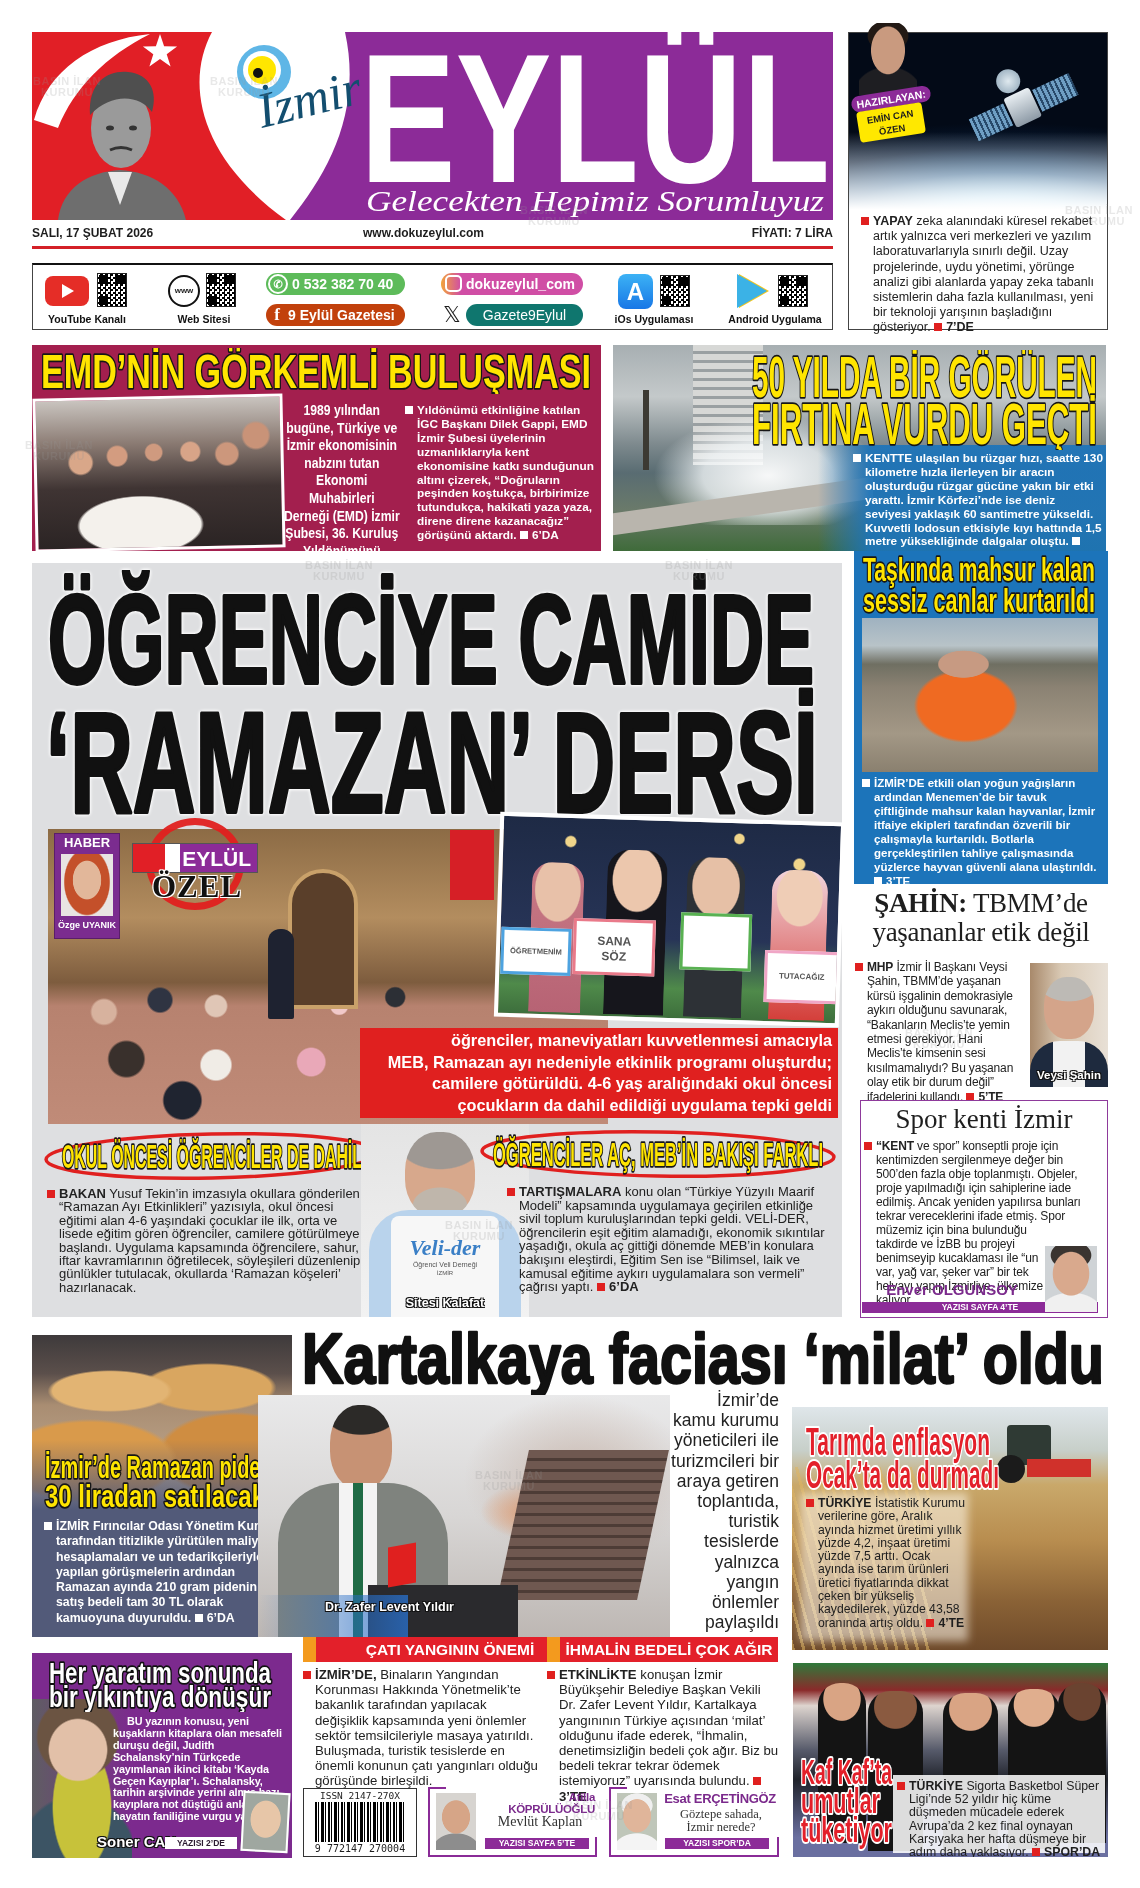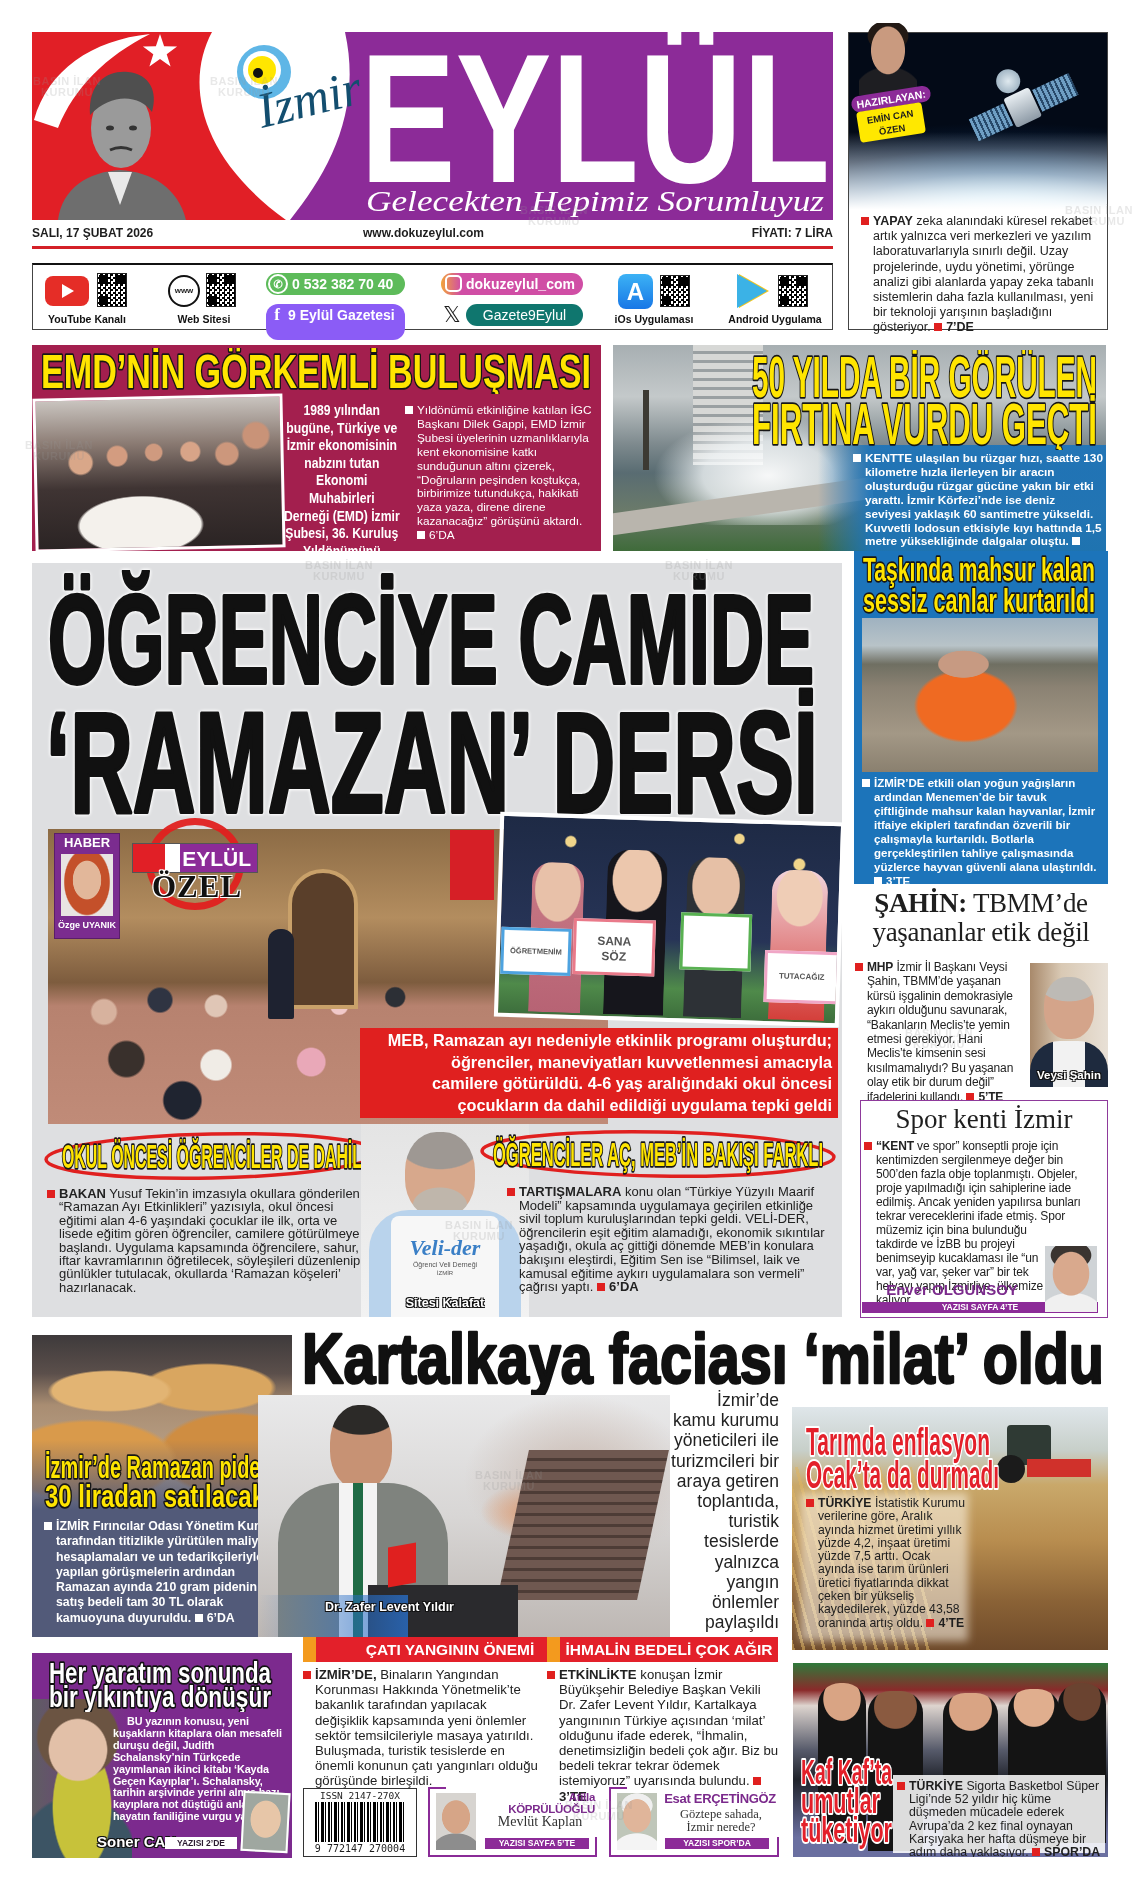--- a/index.html
+++ b/index.html
@@ -68,21 +68,21 @@
   <div class="a qr" style="left:64px;top:8px;width:30px;height:34px"></div>
   <div class="a slabel" style="left:4px;top:48px;width:100px">YouTube Kanalı</div>
 
   <div class="a" style="left:135px;top:10px;width:32px;height:32px;border:2.5px solid #111;border-radius:50%;font-size:8px;font-weight:700;text-align:center;line-height:27px">www</div>
   <div class="a qr" style="left:173px;top:8px;width:30px;height:34px"></div>
   <div class="a slabel" style="left:130px;top:48px;width:82px">Web Sitesi</div>
 
   <div class="a pill" style="left:233px;top:8px;width:139px;height:22px;background:#5dbb5a">
     <span style="display:inline-block;width:20px;height:20px;margin:1px 4px 0 2px;border:2px solid #fff;border-radius:50%;vertical-align:top;font-size:11px;line-height:16px;text-align:center">✆</span><span>0 532 382 70 40</span>
   </div>
-  <div class="a pill" style="left:233px;top:39px;width:139px;height:36px;background:#8b5cf6">
+  <div class="a pill" style="left:233px;top:39px;width:139px;height:22px;background:#c2410c">
     <span style="display:inline-block;width:22px;text-align:center;font-size:17px;font-family:'Liberation Serif',serif">f</span><span>9 Eylül Gazetesi</span>
   </div>
   <div class="a pill" style="left:408px;top:8px;width:142px;height:22px;background:linear-gradient(90deg,#f2a33a 0,#d04ea5 14%,#d04ea5)">
     <span style="display:inline-block;width:17px;height:17px;margin:2px 4px 0 4px;border:2px solid #fff;border-radius:5px;vertical-align:top"></span><span>dokuzeylul_com</span>
   </div>
   <div class="a" style="left:410px;top:38px;font-size:22px;font-weight:400;line-height:24px">𝕏</div>
   <div class="a pill" style="left:433px;top:39px;width:117px;height:22px;background:#0f766e;text-align:center;font-weight:400">Gazete9Eylul</div>
 
   <div class="a" style="left:585px;top:9px;width:35px;height:35px;border-radius:8px;background:linear-gradient(#3cb2f5,#1877e6);color:#fff;font-size:24px;font-weight:700;text-align:center;line-height:35px">A</div>
   <div class="a qr" style="left:627px;top:10px;width:30px;height:32px"></div>
@@ -121,21 +121,21 @@
   <div class="a cond" style="left:251px;top:57px;width:140px;color:#fff;font-weight:700;font-size:14.5px;line-height:17.6px;text-align:center">
     <div>1989 yılından</div>
     <div>bugüne, Türkiye ve</div>
     <div>İzmir ekonomisinin</div>
     <div>nabzını tutan</div>
     <div>Ekonomi Muhabirleri</div>
     <div>Derneği (EMD) İzmir</div>
     <div>Şubesi, 36. Kuruluş</div>
     <div>Yıldönümünü kutladı</div>
   </div>
-  <p class="a hang" style="left:373px;top:59px;width:192px;color:#fff;font-weight:400;font-size:11.8px;line-height:13.9px">
+  <p class="a hang" style="left:373px;top:59px;width:192px;color:#fff;font-weight:700;font-size:11.8px;line-height:13.9px">
     <span class="sq w"></span><span>Yıldönümü etkinliğine katılan İGC Başkanı Dilek Gappi, EMD İzmir Şubesi üyelerinin uzmanlıklarıyla kent ekonomisine katkı sunduğunun altını çizerek, “Doğruların peşinden koştukça, birbirimize tutundukça, hakikati yaza yaza, direne direne kazanacağız” görüşünü aktardı.</span> <span class="sq w"></span><span>6’DA</span>
   </p>
 </div>
 
 <div class="a" style="left:613px;top:345px;width:493px;height:206px;overflow:hidden;background:linear-gradient(180deg,#a7afb2 0,#c4c9ca 25%,#7e8a8e 48%,#596c72 62%,#6a7a6a 80%,#3f6b3a 100%)">
   <div class="a" style="left:80px;top:0;width:70px;height:120px;background:repeating-linear-gradient(180deg,#d7d8d6 0 6px,#9aa0a2 6px 9px)"></div>
   <div class="a" style="left:30px;top:45px;width:6px;height:80px;background:#3c3a33"></div>
   <div class="a" style="left:40px;top:70px;width:230px;height:110px;background:radial-gradient(ellipse at 50% 55%,rgba(255,255,255,.95) 0,rgba(240,244,246,.8) 40%,rgba(255,255,255,0) 70%)"></div>
   <div class="a" style="left:0;top:150px;width:260px;height:22px;background:#b9b5ad;transform:skewY(-8deg)"></div>
   <div class="a" style="left:205px;top:100px;width:288px;height:106px;background:linear-gradient(90deg,rgba(28,116,186,0) 0,rgba(28,116,186,.92) 18%)"></div>
@@ -191,22 +191,22 @@
   <div style="position:absolute;left:105px;top:30px;width:60px;height:165px;background:radial-gradient(ellipse 42% 20% at 50% 18%,#ecc7ad 0 95%,transparent 100%),#16161c;border-radius:22px 22px 0 0"></div>
   <div style="position:absolute;left:185px;top:35px;width:58px;height:160px;background:radial-gradient(ellipse 42% 20% at 50% 18%,#e6c0a6 0 95%,transparent 100%),#2d3136;border-radius:22px 22px 0 0"></div>
   <div style="position:absolute;left:270px;top:45px;width:56px;height:150px;background:radial-gradient(ellipse 42% 20% at 50% 18%,#efcdb6 0 95%,transparent 100%),linear-gradient(#f1d3da,#d43f3a);border-radius:22px 22px 0 0"></div>
   <div style="position:absolute;left:1px;top:111px;width:70px;height:47px;background:#fff;border:3px solid #4ea3e0;font-size:7.5px;font-weight:700;color:#555;text-align:center;line-height:41px">ÖĞRETMENİM</div>
   <div style="position:absolute;left:73px;top:100px;width:82px;height:56px;background:#fff;border:3px solid #e97a8a;font-size:12px;font-weight:700;color:#555;text-align:center;line-height:15px;padding:12px 8px 0">SANA SÖZ</div>
   <div style="position:absolute;left:180px;top:91px;width:71px;height:57px;background:#fff;border:3px solid #59b152"></div>
   <div style="position:absolute;left:265px;top:126px;width:75px;height:52px;background:#fff;border:3px solid #f0a6c6;font-size:8px;font-weight:700;color:#555;text-align:center;line-height:46px">TUTACAĞIZ</div>
 </div>
 
 <div class="a" style="left:360px;top:1028px;width:478px;height:90px;background:#e0201f;color:#fff;font-weight:700;font-size:16.3px;line-height:21.5px;text-align:right;padding:2px 6px 0 0">
+  <div>öğrenciler, maneviyatları kuvvetlenmesi amacıyla</div>
   <div>MEB, Ramazan ayı nedeniyle etkinlik programı oluşturdu;</div>
-  <div>öğrenciler, maneviyatları kuvvetlenmesi amacıyla</div>
   <div>camilere götürüldü. 4-6 yaş aralığındaki okul öncesi</div>
   <div>çocukların da dahil edildiği uygulama tepki geldi</div>
 </div>
 
 <svg class="a" style="left:42px;top:1128px" width="342" height="56">
   <ellipse cx="170" cy="28" rx="166" ry="22" fill="none" stroke="#e0201f" stroke-width="3.5" transform="rotate(-1.2 170 28)"></ellipse>
   <text class="yt" x="20" y="40" font-size="34" textLength="300" lengthAdjust="spacingAndGlyphs">OKUL ÖNCESİ ÖĞRENCİLER DE DAHİL</text>
 </svg>
 <p class="a hang" style="left:47px;top:1187px;width:318px;font-size:13px;line-height:13.4px;color:#222">
   <span class="sq"></span><b>BAKAN</b> <span>Yusuf Tekin’in imzasıyla okullara gönderilen “Ramazan Ayı Etkinlikleri” yazısıyla, okul öncesi eğitimi alan 4-6 yaşındaki çocuklar ile ilk, orta ve lisede eğitim gören öğrenciler, camilere götürülmeye başlandı. Uygulama kapsamında öğrencilere, sahur, iftar kavramlarının öğretilecek, söyleşileri düzenlenip günlükler tutulacak, okullarda ‘Ramazan köşeleri’ hazırlanacak.</span>

